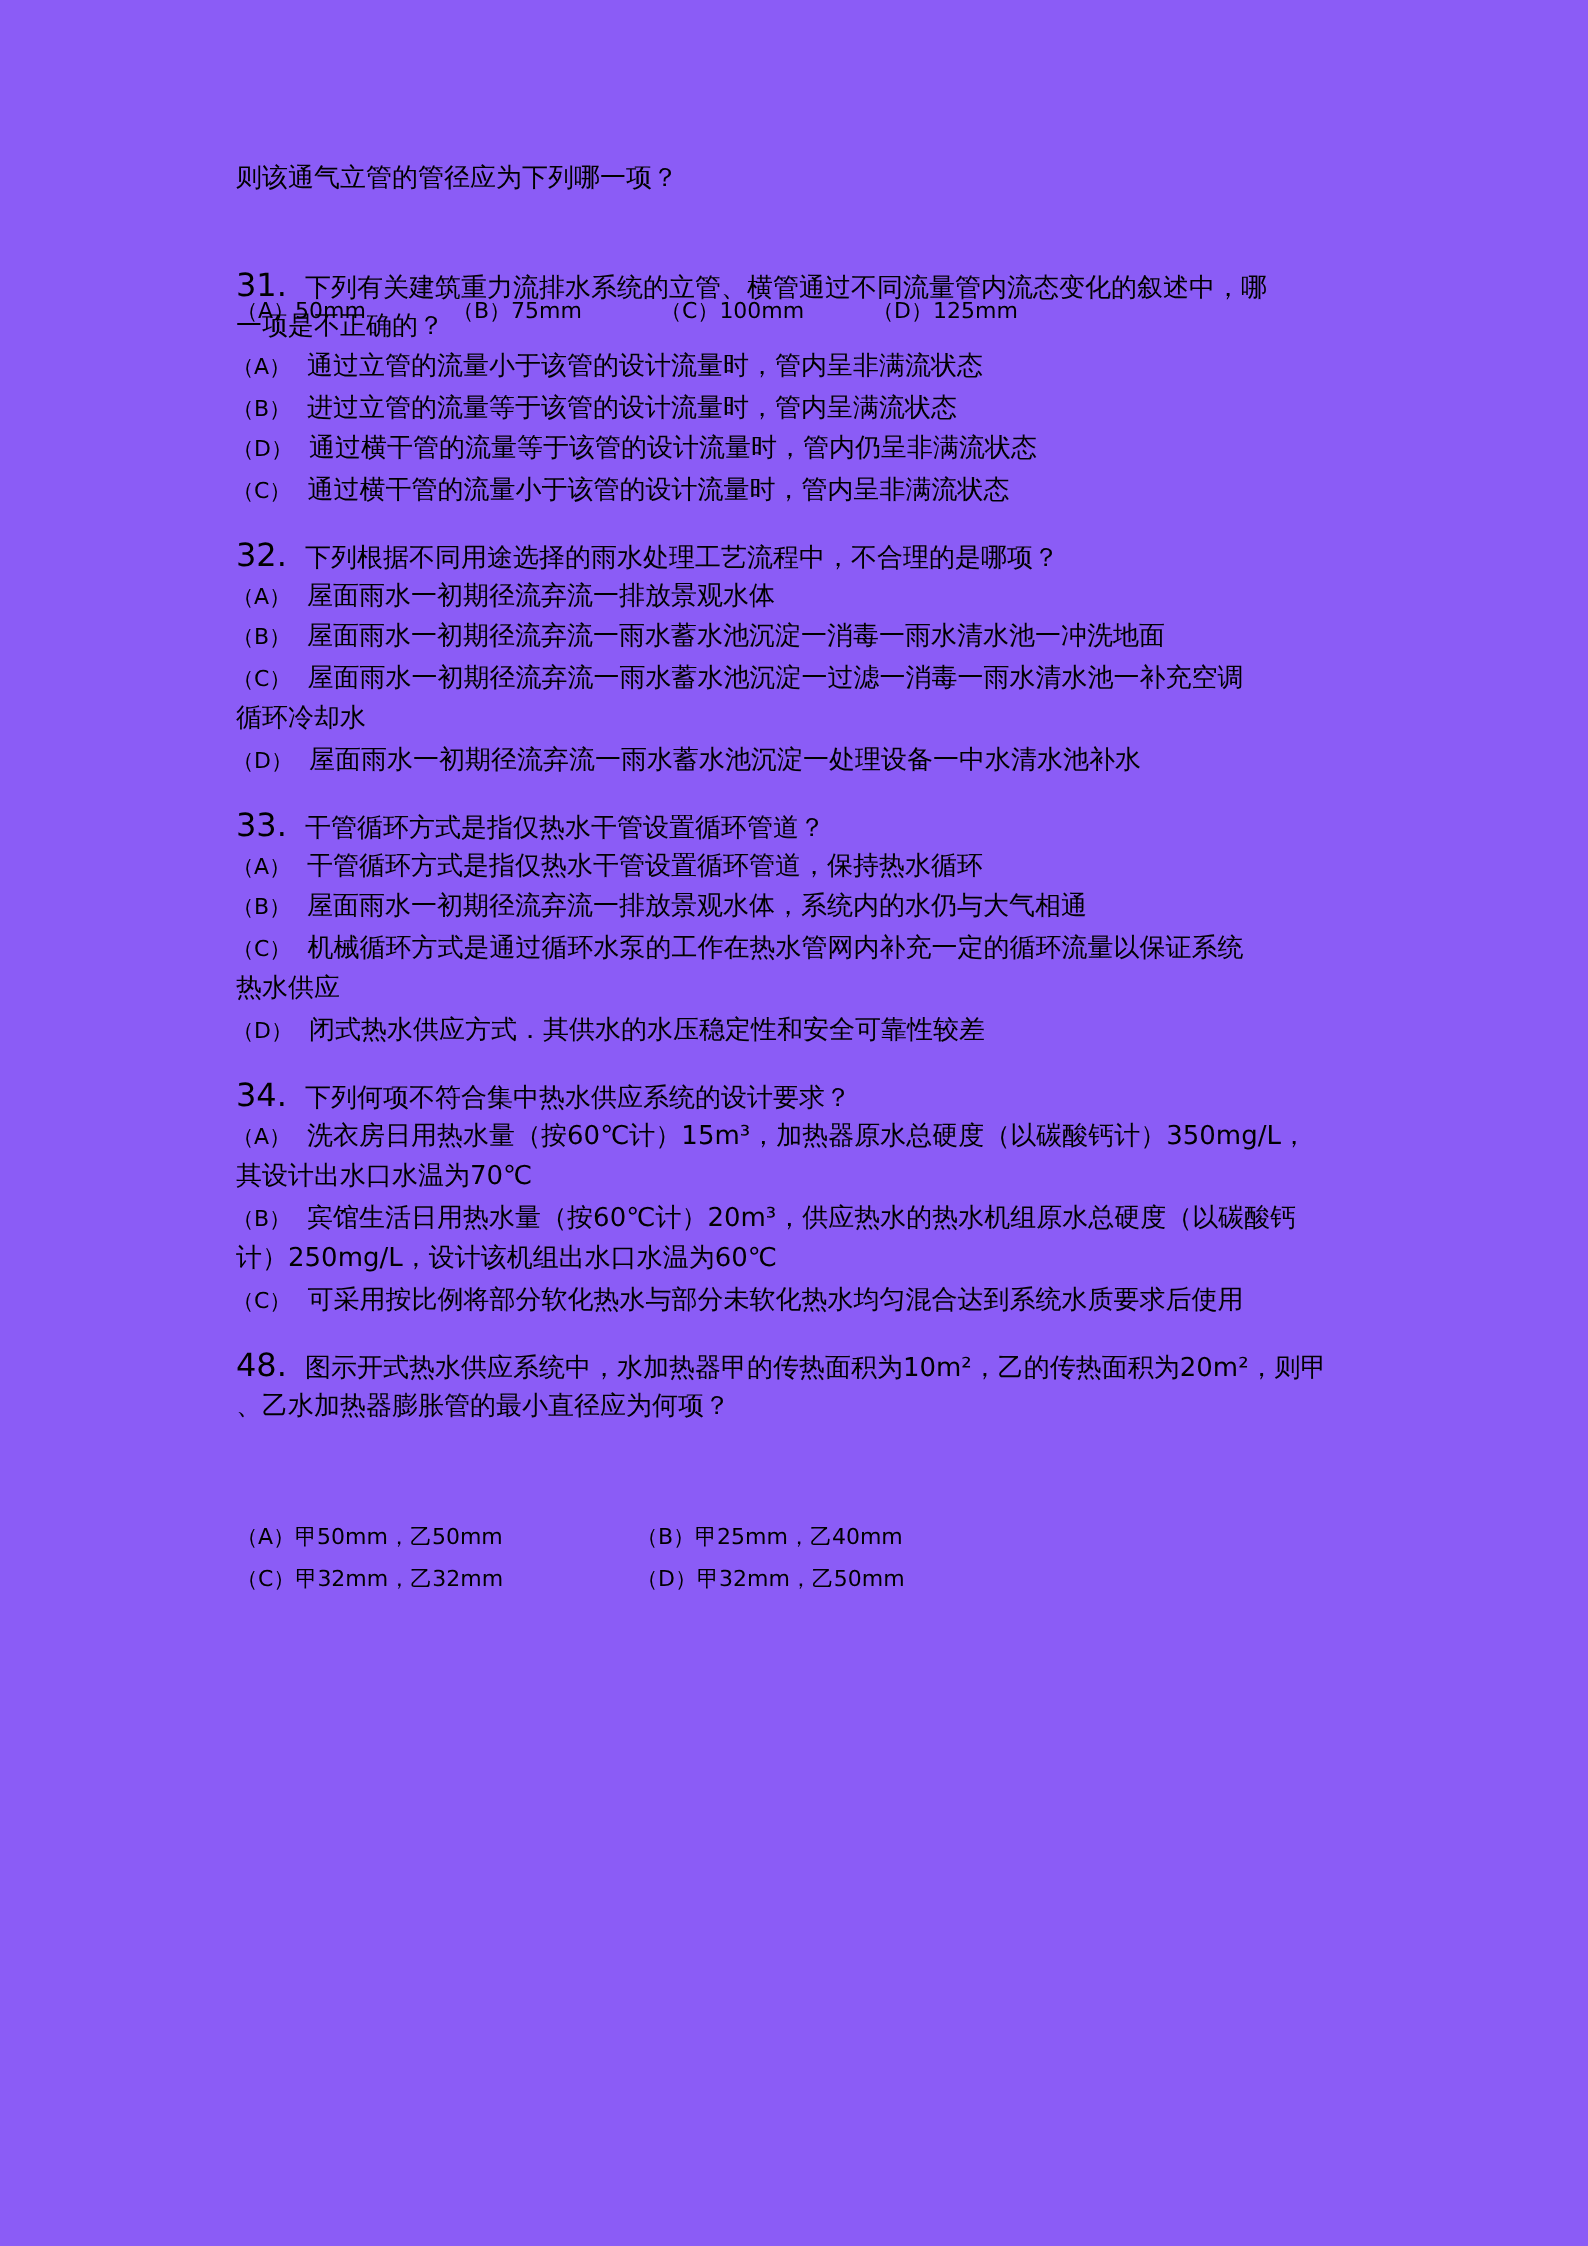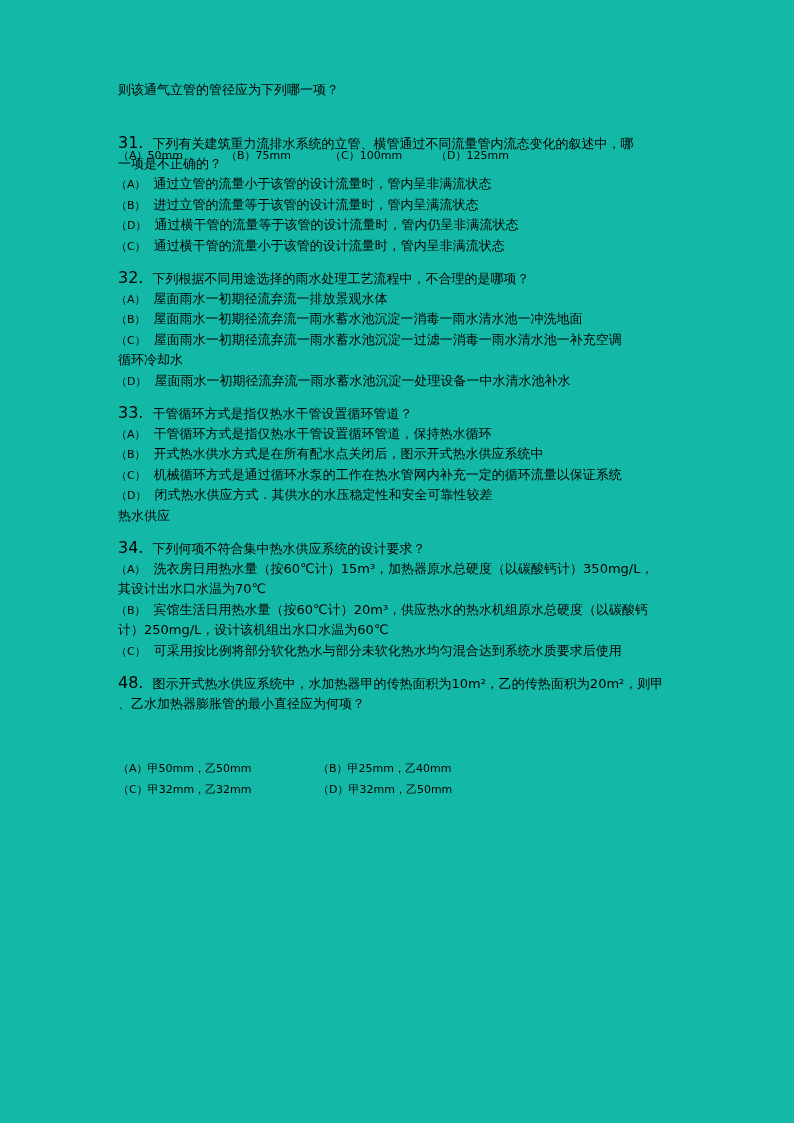--- a/index.html
+++ b/index.html
@@ -14,21 +14,21 @@
       overflow: hidden;
       font-family: "DejaVu Sans", "Liberation Sans", sans-serif;
       color: #000000;
     }
     .page {
       position: absolute;
       left: 0;
       top: 0;
       width: 794px;
       height: 1123px;
-      background: #14b8a6;
+      background: #8b5cf6;
     }
     .content {
       position: absolute;
       left: 118px;
       top: 80px;
       width: 545px;
       font-size: 13px;
       line-height: 20.5px;
     }
     .line {
@@ -96,24 +96,24 @@
       <div class="line"><span class="label">（C）</span><span>屋面雨水一初期径流弃流一雨水蓄水池沉淀一过滤一消毒一雨水清水池一补充空调</span></div>
       <div class="line">循环冷却水</div>
       <div class="line"><span class="label">（D）</span><span>屋面雨水一初期径流弃流一雨水蓄水池沉淀一处理设备一中水清水池补水</span></div>
     </div>
 
     <div class="gap"></div>
 
     <div>
       <div class="line"><span class="qnum">33.</span><span>干管循环方式是指仅热水干管设置循环管道？</span></div>
       <div class="line"><span class="label">（A）</span><span>干管循环方式是指仅热水干管设置循环管道，保持热水循环</span></div>
-      <div class="line"><span class="label">（B）</span><span>开式热水供水方式是在所有配水点关闭后，图示开式热水供应系统中</span></div>
+      <div class="line"><span class="label">（B）</span><span>屋面雨水一初期径流弃流一排放景观水体，系统内的水仍与大气相通</span></div>
       <div class="line"><span class="label">（C）</span><span>机械循环方式是通过循环水泵的工作在热水管网内补充一定的循环流量以保证系统</span></div>
+      <div class="line">热水供应</div>
       <div class="line"><span class="label">（D）</span><span>闭式热水供应方式．其供水的水压稳定性和安全可靠性较差</span></div>
-      <div class="line">热水供应</div>
     </div>
 
     <div class="gap"></div>
 
     <div>
       <div class="line"><span class="qnum">34.</span><span>下列何项不符合集中热水供应系统的设计要求？</span></div>
       <div class="line"><span class="label">（A）</span><span>洗衣房日用热水量（按60℃计）15m³，加热器原水总硬度（以碳酸钙计）350mg/L，</span></div>
       <div class="line">其设计出水口水温为70℃</div>
       <div class="line"><span class="label">（B）</span><span>宾馆生活日用热水量（按60℃计）20m³，供应热水的热水机组原水总硬度（以碳酸钙</span></div>
       <div class="line">计）250mg/L，设计该机组出水口水温为60℃</div>

